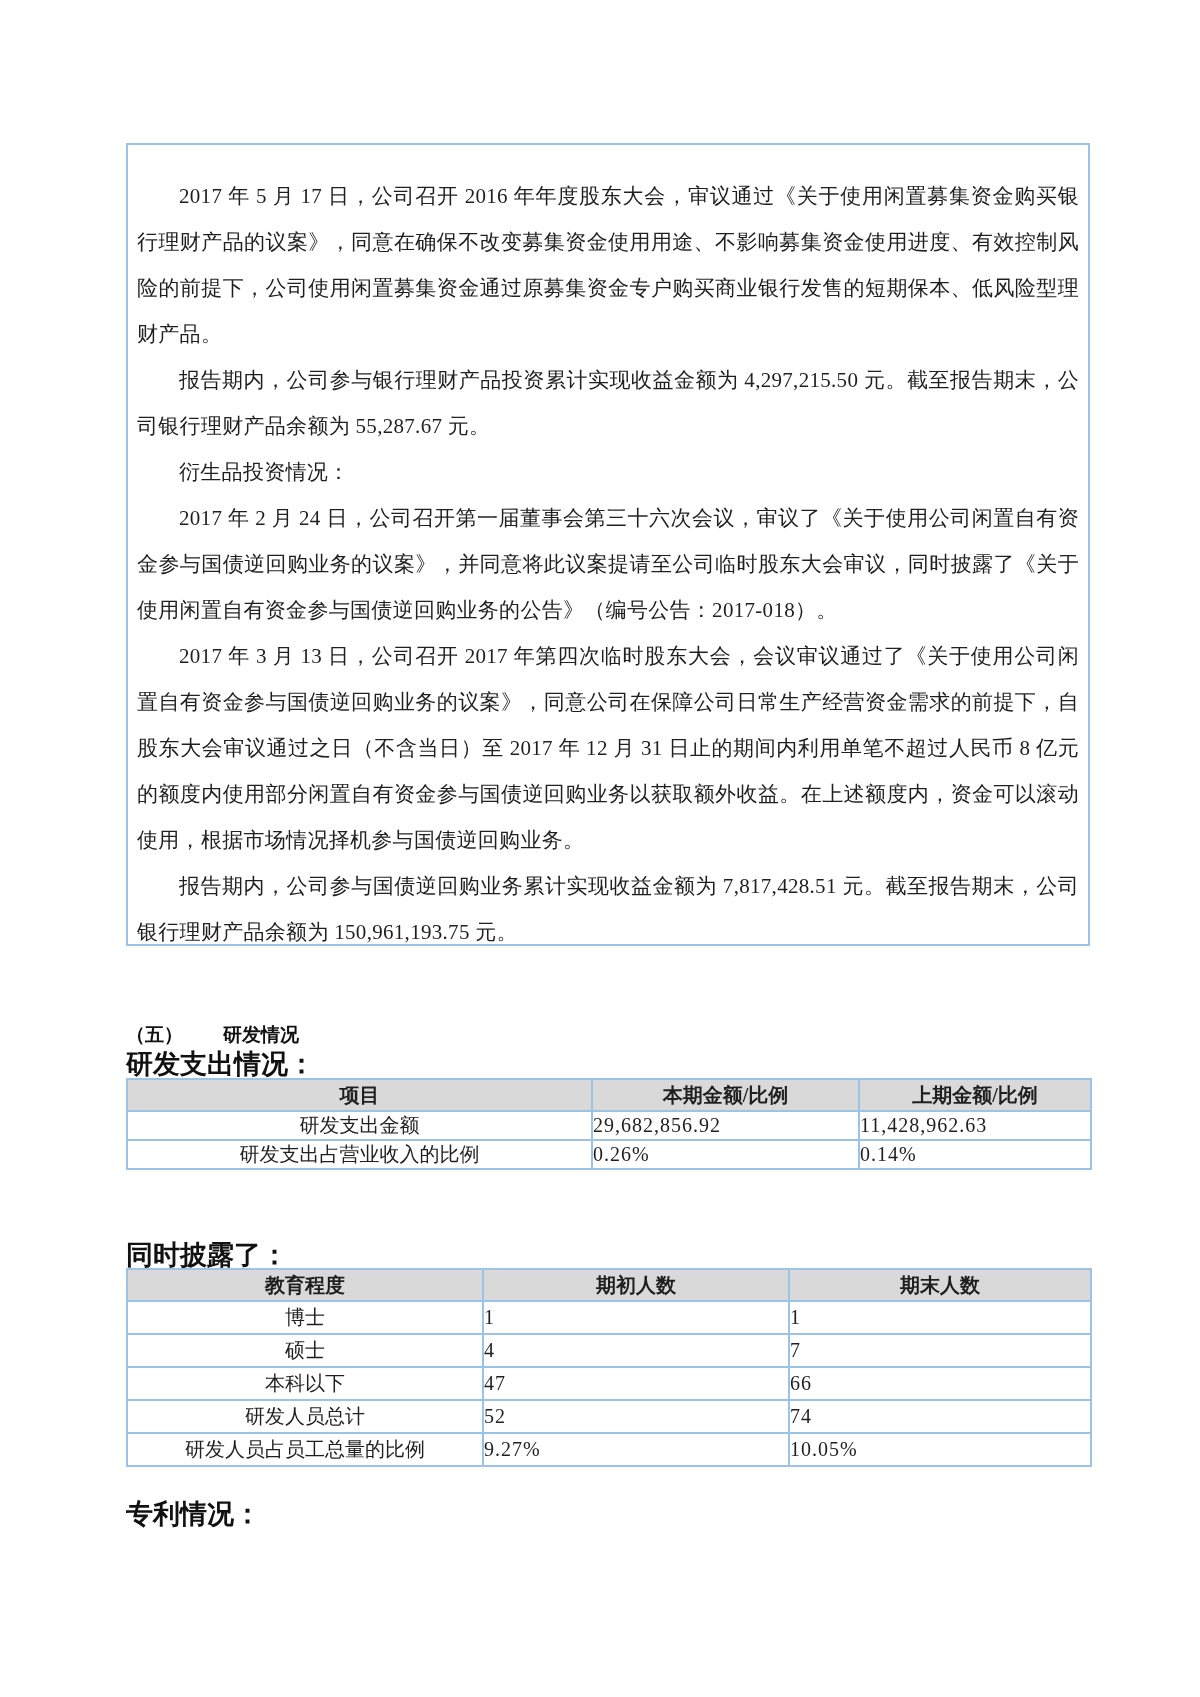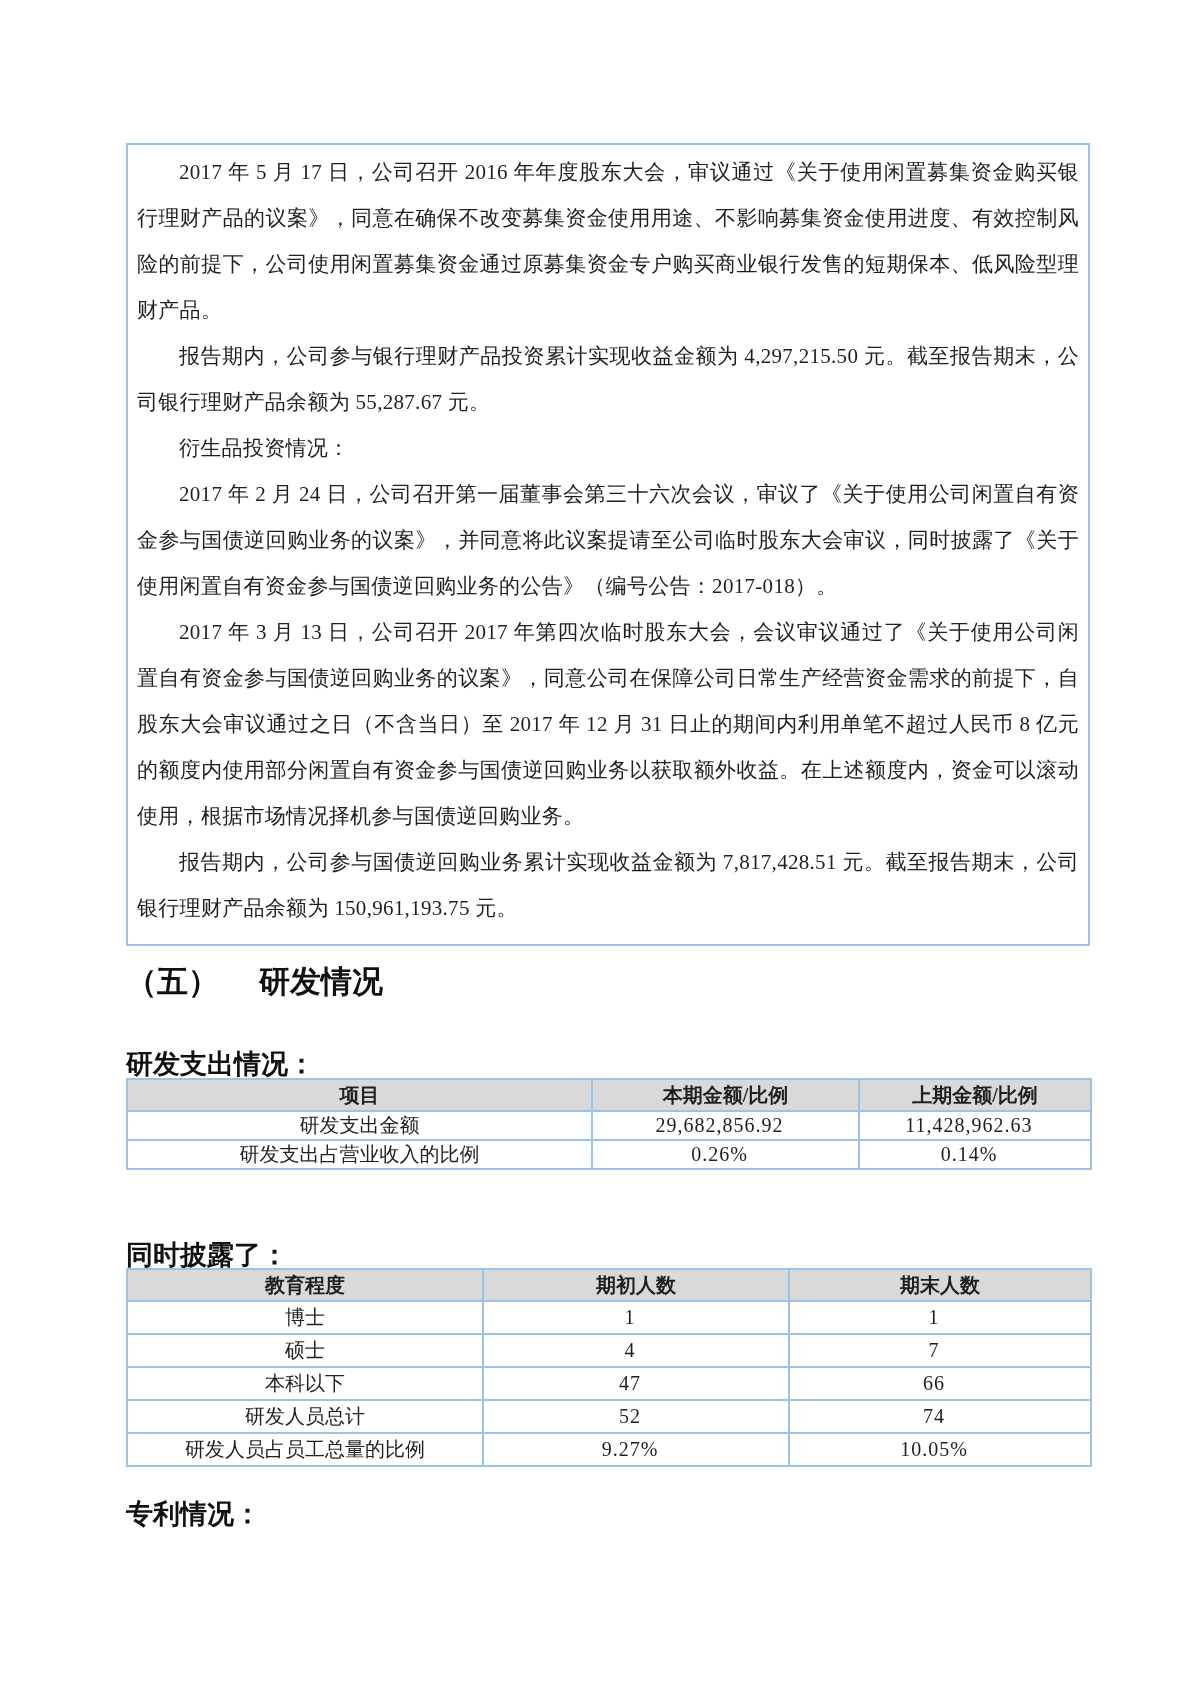--- a/index.html
+++ b/index.html
@@ -13,35 +13,35 @@
     color: #1f1f1f;
     overflow: hidden;
   }
   .invest-box {
     position: absolute;
     left: 126px;
     top: 143px;
     width: 964px;
     height: 803px;
     border: 2px solid #9cc2e5;
-    padding: 4px 9px 8px 9px;
+    padding: 28px 9px 8px 9px;
     overflow: hidden;
   }
   .invest-box p {
     font-size: 21px;
     line-height: 46px;
     text-align: justify;
     text-indent: 2em;
     letter-spacing: 0.3px;
   }
   .section-heading {
     position: absolute;
     left: 126px;
-    top: 961px;
-    font-size: 31px;
+    top: 1022px;
+    font-size: 19px;
     font-weight: bold;
     color: #111111;
     white-space: nowrap;
   }
   .section-heading .sec-title { margin-left: 40px; }
   .sub-label {
     position: absolute;
     left: 126px;
     font-size: 27px;
     font-weight: bold;
@@ -70,21 +70,21 @@
   table.doc-table th {
     background: #d9d9d9;
     font-weight: bold;
     text-align: center;
   }
   .tbl-expense th { height: 32px; }
   .tbl-expense td { height: 20px; }
   .tbl-staff th { height: 32px; }
   .tbl-staff td { height: 33px; }
   table.doc-table td.cell-center { text-align: center; }
-  table.doc-table td.cell-num { text-align: center; padding-right: 12px; letter-spacing: 1px; }
+  table.doc-table td.cell-num { text-align: left; padding-right: 12px; letter-spacing: 1px; }
 </style>
 </head>
 <body>
 
 <div class="page">
 
   <div class="invest-box">
     <p>2017 年 5 月 17 日，公司召开 2016 年年度股东大会，审议通过《关于使用闲置募集资金购买银行理财产品的议案》，同意在确保不改变募集资金使用用途、不影响募集资金使用进度、有效控制风险的前提下，公司使用闲置募集资金通过原募集资金专户购买商业银行发售的短期保本、低风险型理财产品。</p>
     <p>报告期内，公司参与银行理财产品投资累计实现收益金额为 4,297,215.50 元。截至报告期末，公司银行理财产品余额为 55,287.67 元。</p>
     <p>衍生品投资情况：</p>

